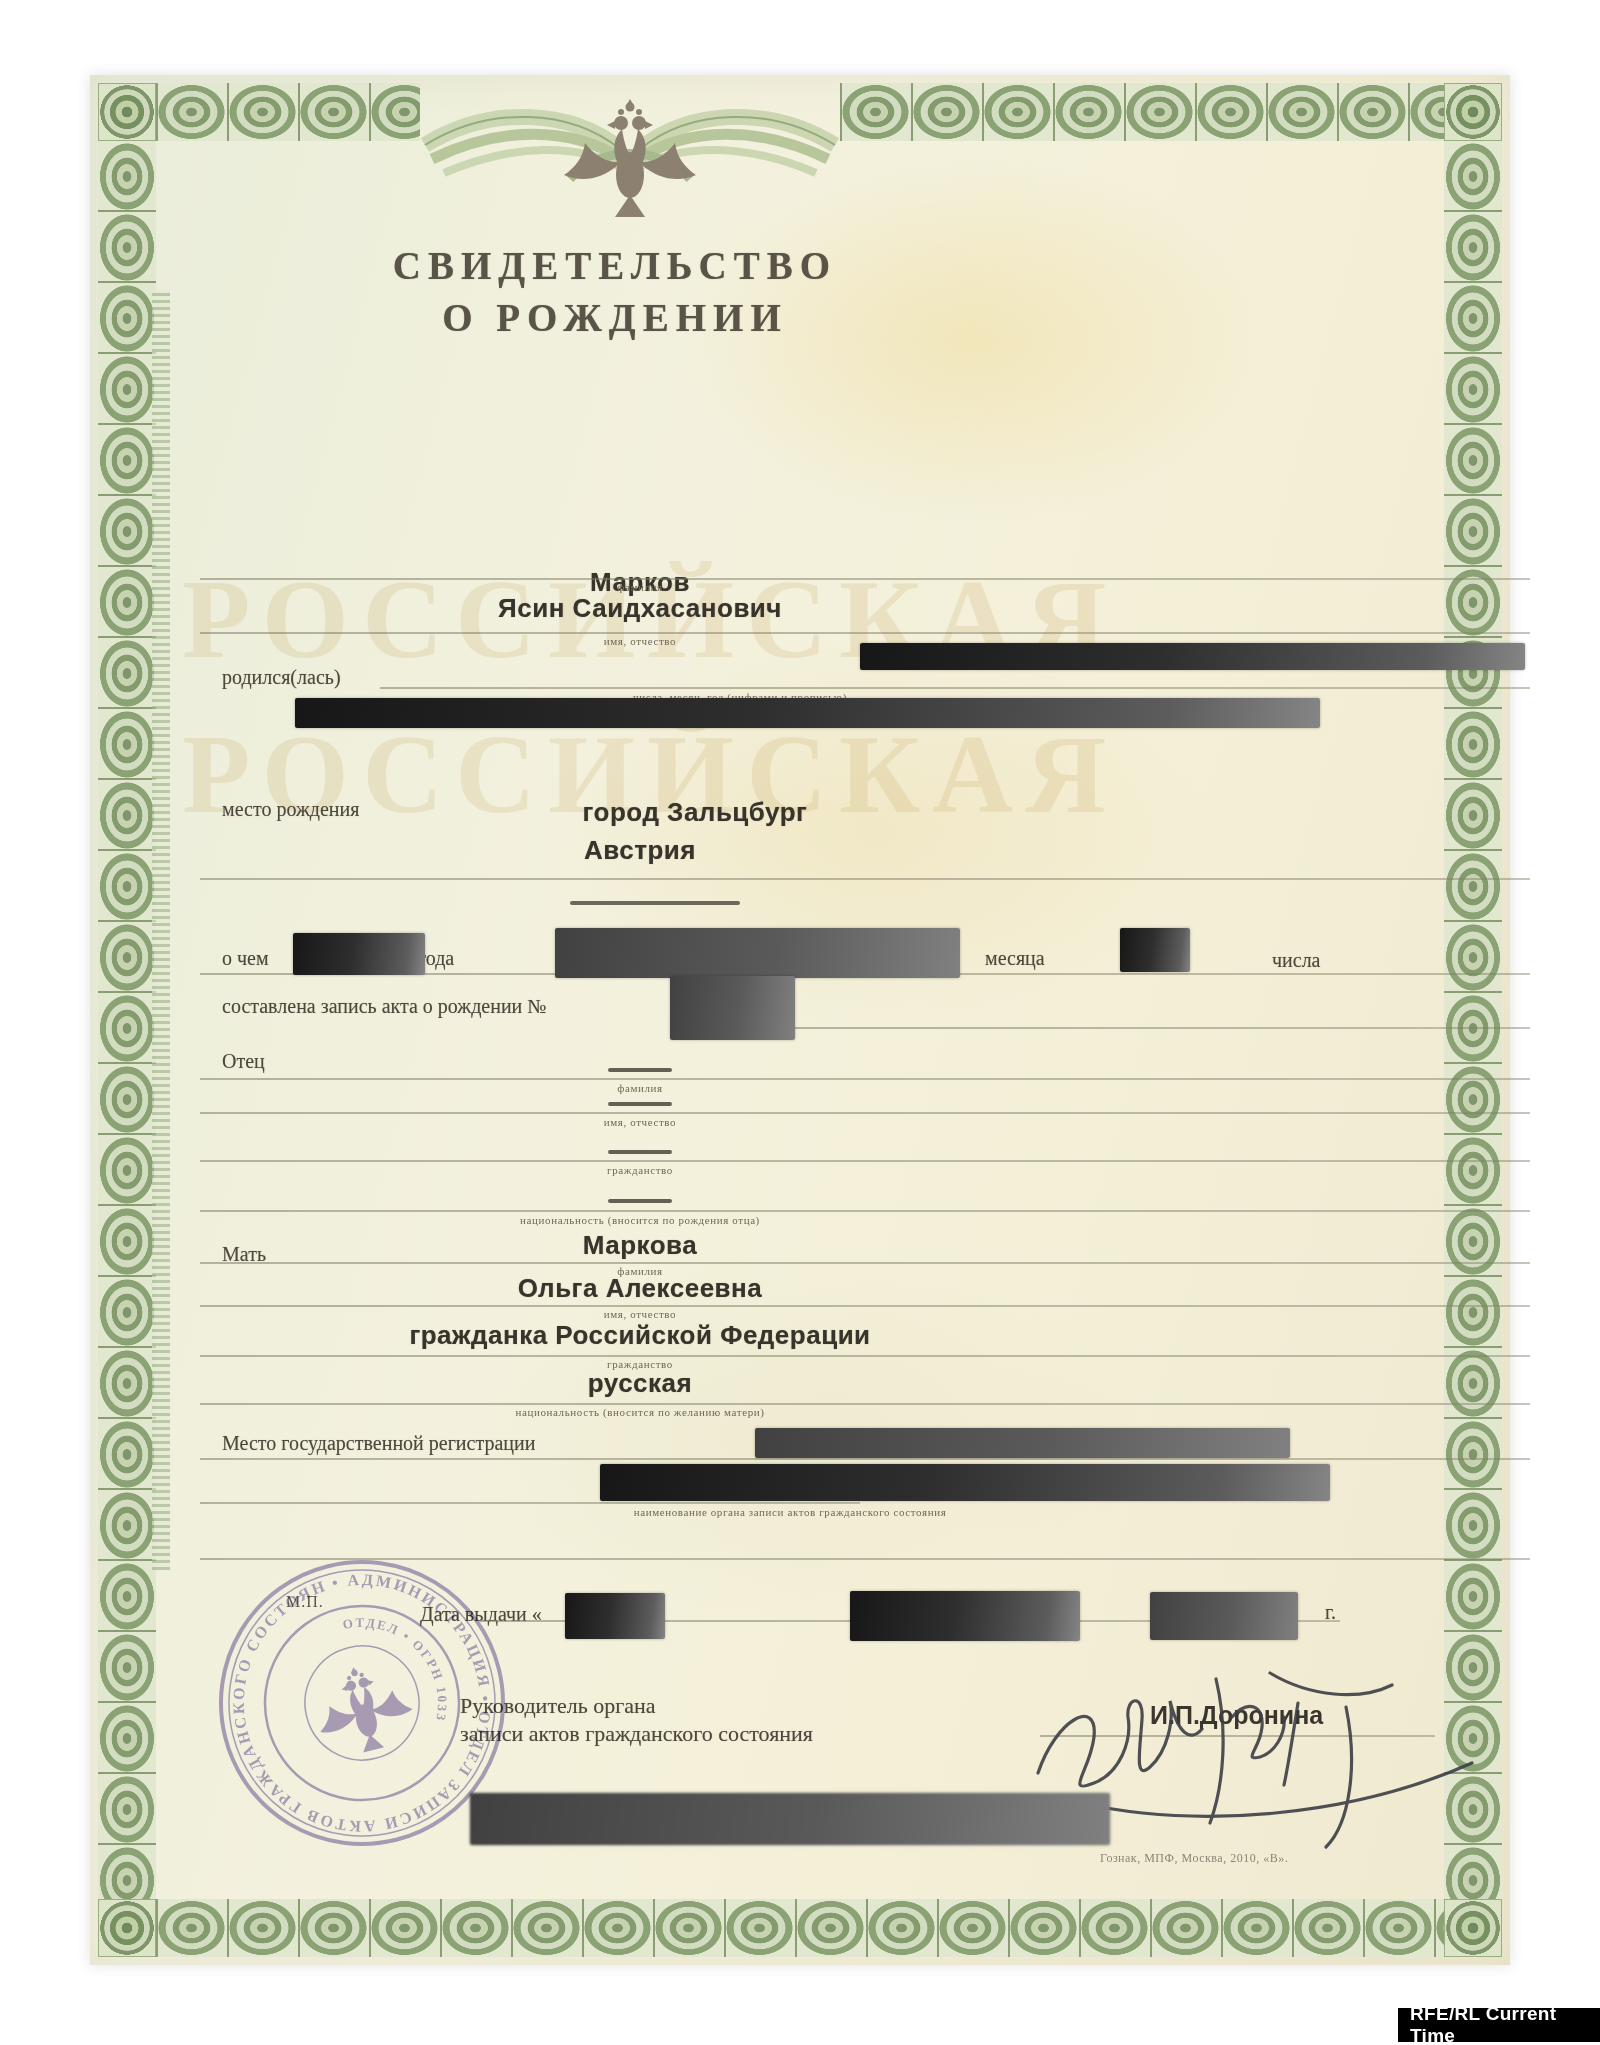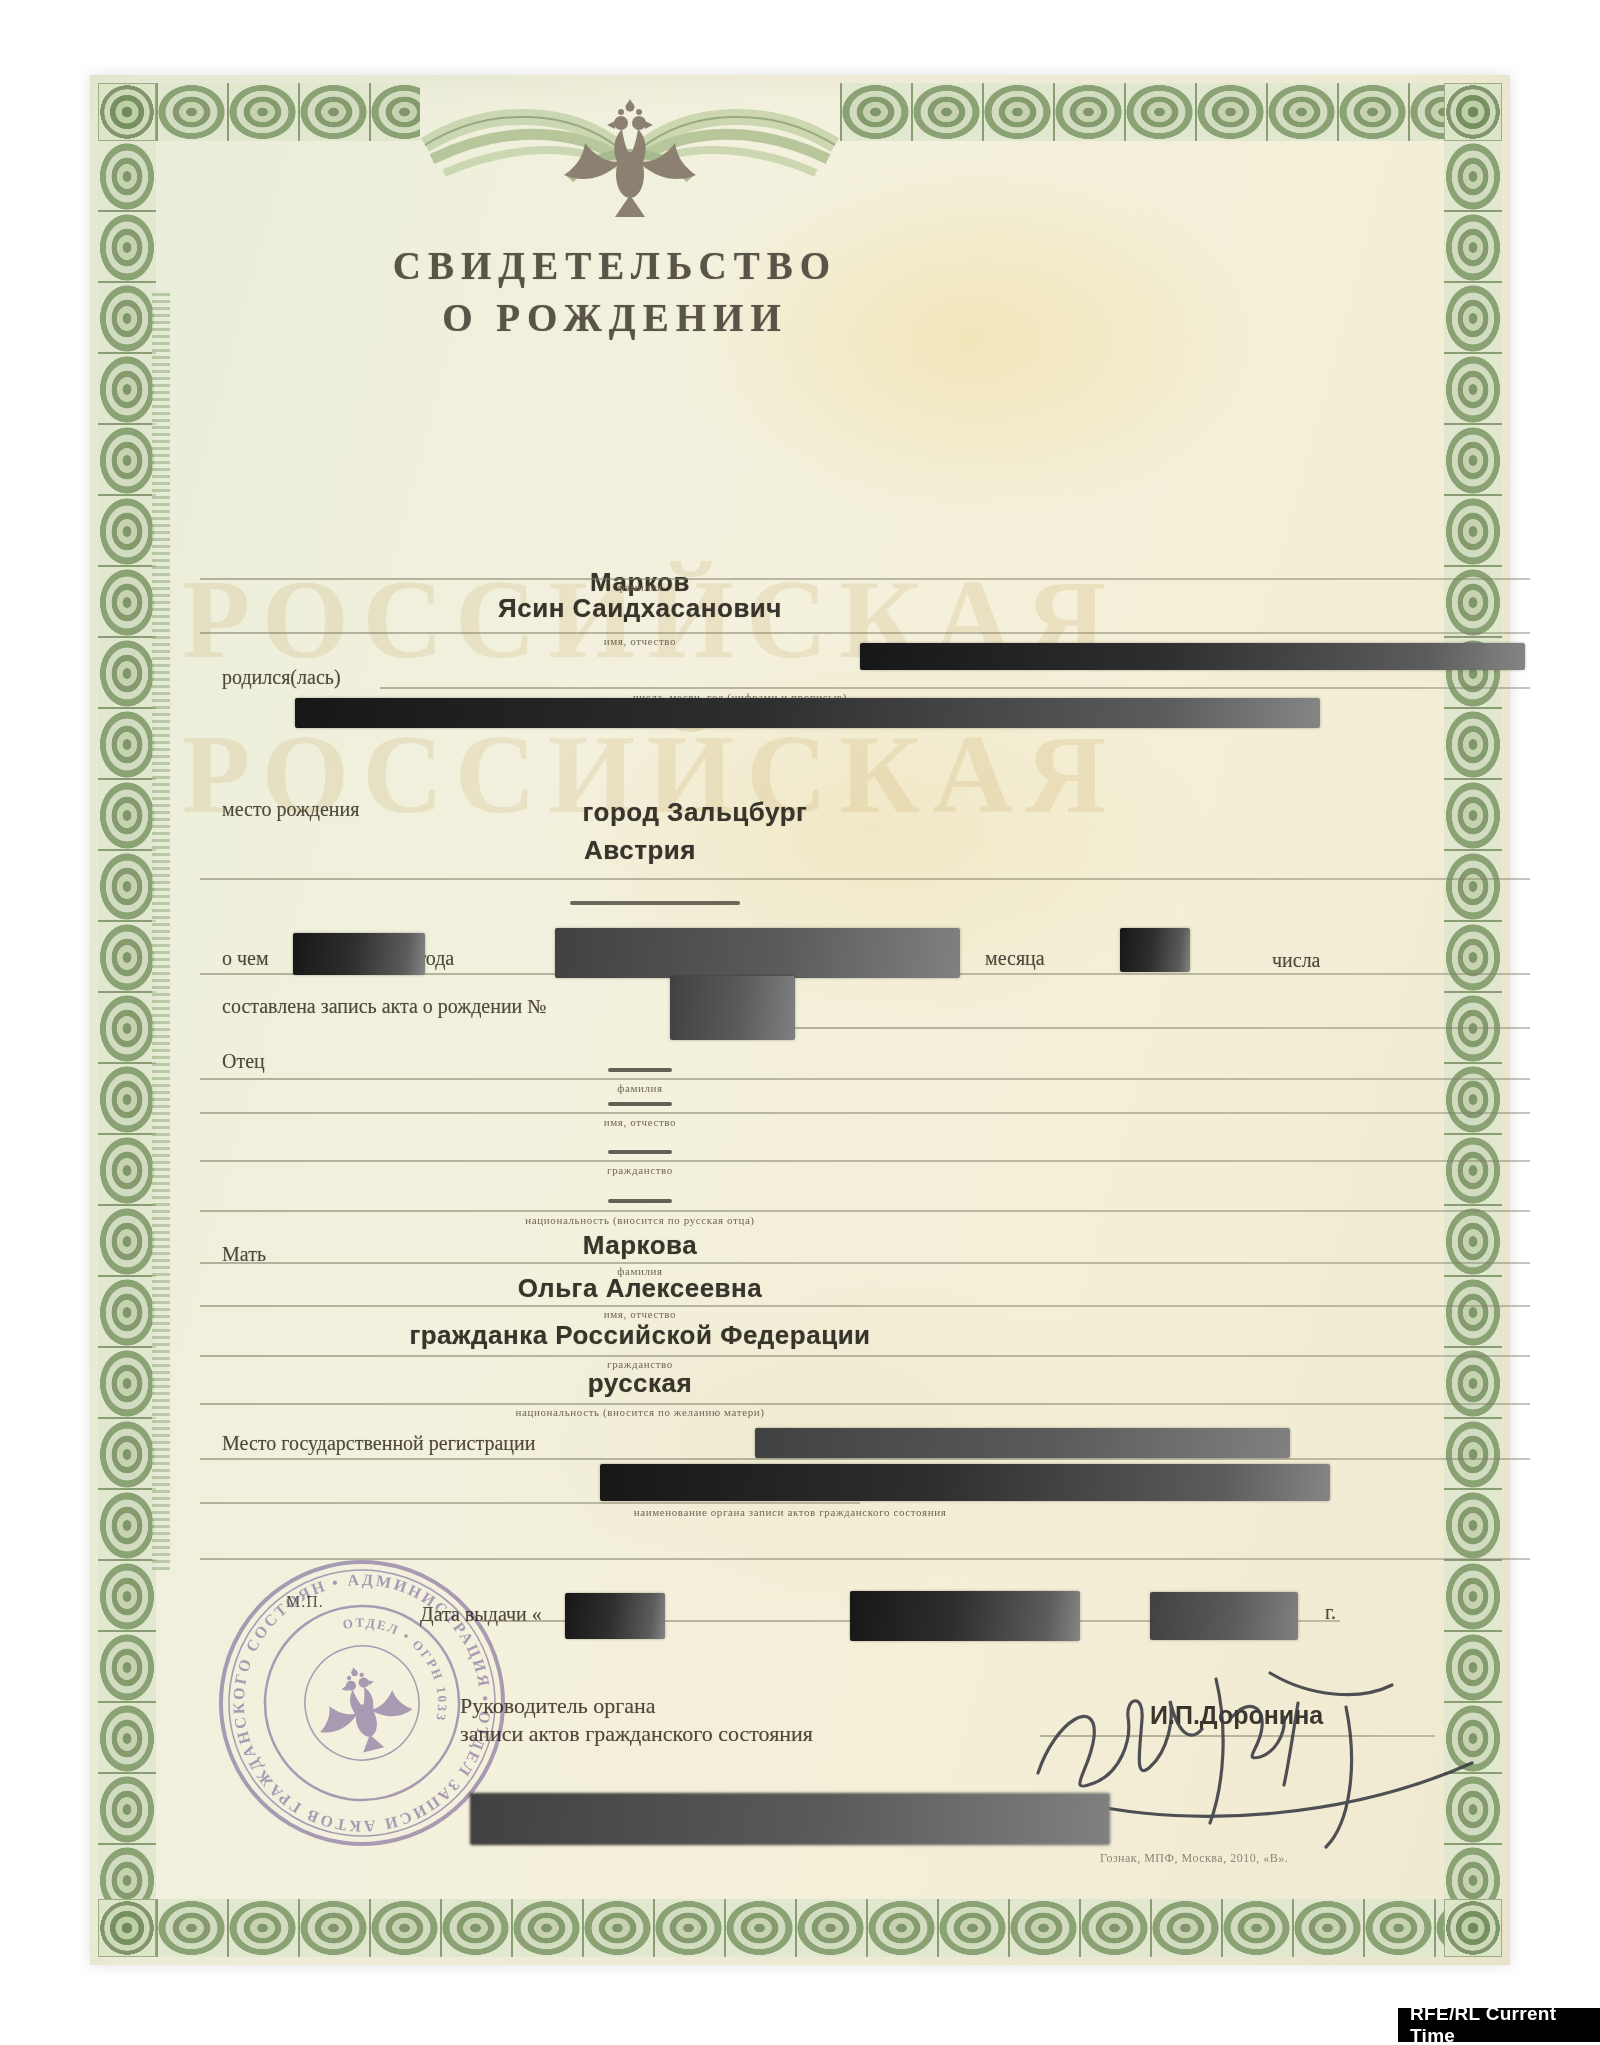--- a/index.html
+++ b/index.html
@@ -137,21 +137,21 @@
     <div class="strike" style="left:518px;top:993px;"></div>
     <div class="caption" style="top:1007px;">фамилия</div>
     <div class="strike" style="left:518px;top:1027px;"></div>
     <div class="rule" style="top:1037px;"></div>
     <div class="caption" style="top:1041px;">имя, отчество</div>
     <div class="strike" style="left:518px;top:1075px;"></div>
     <div class="rule" style="top:1085px;"></div>
     <div class="caption" style="top:1089px;">гражданство</div>
     <div class="strike" style="left:518px;top:1124px;"></div>
     <div class="rule" style="top:1135px;"></div>
-    <div class="caption" style="top:1139px;">национальность (вносится по русская отца)</div>
+    <div class="caption" style="top:1139px;">национальность (вносится по рождения отца)</div>
 
     <div class="flabel" style="left:132px;top:1168px;">Мать</div>
     <div class="value" style="top:1155px;">Маркова</div>
     <div class="rule" style="top:1187px;"></div>
     <div class="caption" style="top:1190px;">фамилия</div>
     <div class="value" style="top:1198px;">Ольга Алексеевна</div>
     <div class="rule" style="top:1230px;"></div>
     <div class="caption" style="top:1233px;">имя, отчество</div>
     <div class="value" style="top:1245px;">гражданка Российской Федерации</div>
     <div class="rule" style="top:1280px;"></div>

